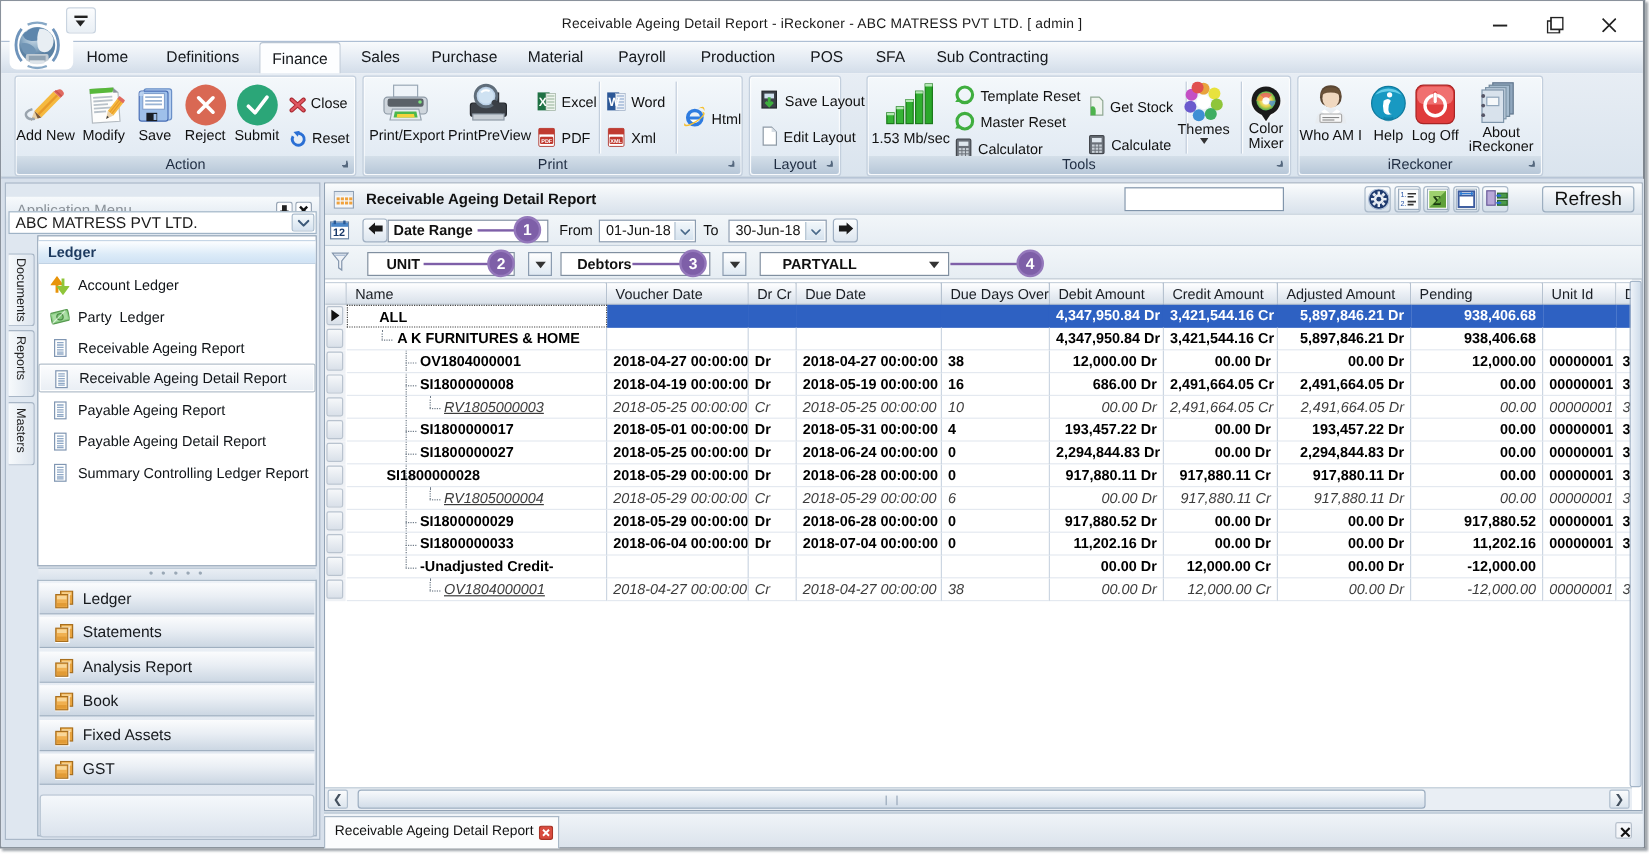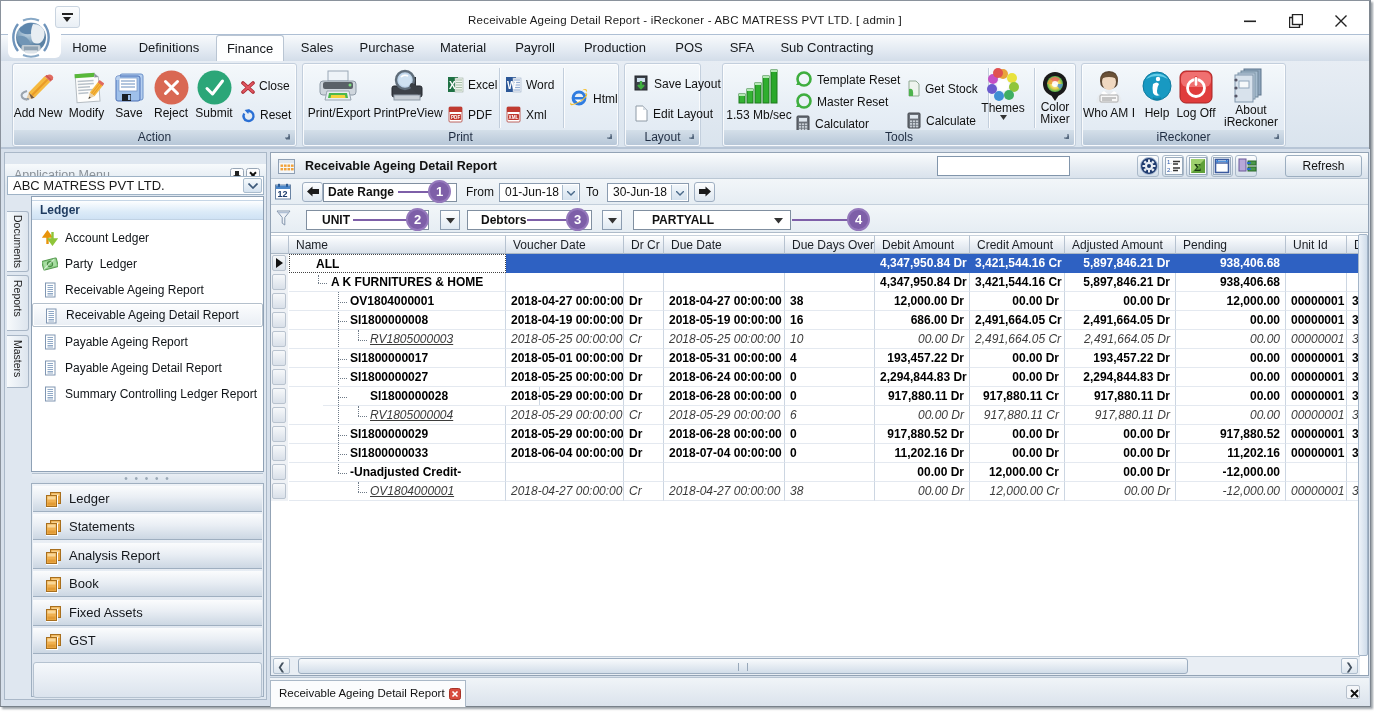--- a/index.html
+++ b/index.html
@@ -38,21 +38,21 @@
 .ticon { position:absolute; left:10px; top:3px; width:16px; height:16px; }
 #lp-nav { position:absolute; left:26px; top:330px; right:2px; bottom:2px; background:linear-gradient(#eef2f7,#dce4ee); border:1px solid #9fafc0; }
 .navbtn { position:absolute; left:1px; right:1px; height:26px; background:linear-gradient(#fbfcfd,#e9eef4 45%,#ccd7e3); border-bottom:1px solid #9fafc0; font-size:13px; color:#15181c; line-height:26px; }
 .navbtn .txt { position:absolute; left:36px; }
 .navbtn .fold { position:absolute; left:12px; top:5px; }
 
 #main { position:absolute; left:269px; top:151px; width:1099px; height:524px; background:#fff; border:1px solid #93a3b5; }
 #rpt-head { position:absolute; left:0; top:0; width:100%; height:26px; background:linear-gradient(#fafcfd,#e7edf3 55%,#d9e2ec); border-bottom:1px solid #bac7d4; }
 #rpt-title { position:absolute; left:34px; top:6px; font-size:12.5px; font-weight:bold; color:#111; }
 #srchbox { position:absolute; left:666px; top:3px; width:133px; height:20px; background:#fff; border:1px solid #8195ab; }
-#refreshbtn { position:absolute; left:1014px; top:2px; width:77px; height:22px; background:linear-gradient(#fdfdfe,#e8eef4 50%,#d7e1ea); border:1px solid #9caec0; border-radius:3px; font-size:12px; color:#111; text-align:center; line-height:21px; }
+#refreshbtn { position:absolute; left:1014px; top:2px; width:77px; height:22px; background:linear-gradient(#fdfdfe,#e8eef4 50%,#d7e1ea); border:1px solid #9caec0; border-radius:3px; font-size:16px; color:#111; text-align:center; line-height:21px; }
 #daterow { position:absolute; left:0; top:26px; width:100%; height:26px; background:linear-gradient(#f2f6f9,#e6edf3); border-bottom:1px solid #c3cfdb; }
 #filterrow { position:absolute; left:0; top:52px; width:100%; height:28px; background:linear-gradient(#f2f6f9,#e6edf3); border-bottom:1px solid #aebbc9; }
 .wbox { position:absolute; background:#fff; border:1px solid #808fa0; font-size:12px; font-weight:bold; color:#111; }
 .combo { position:absolute; background:#fff; border:1px solid #8b9cb0; font-size:12px; color:#111; }
 .combo .ca { position:absolute; right:1px; top:1px; bottom:1px; width:16px; background:linear-gradient(#f2f7fb,#d5e2ee); border-left:1px solid #aabccd; }
 .dd-btn { position:absolute; width:20px; height:20px; background:linear-gradient(#ffffff,#dfe9f2); border:1px solid #8b9cb0; }
 .callout { position:absolute; width:23px; height:23px; border-radius:50%; background:#7e5fa8; border:2px solid #9478bb; color:#fff; font-size:13px; font-weight:bold; text-align:center; line-height:20px; z-index:5; }
 .cline { position:absolute; height:2px; background:#7e5fa8; z-index:4; }
 .navarr { position:absolute; width:21px; height:20px; background:linear-gradient(#fcfdfe,#dde6ef); border:1px solid #9fafc2; border-radius:3px; text-align:center; }
 
@@ -859,21 +859,21 @@
 <div class="gc" style="left:699px;width:95px;text-align:right;">00.00 Dr</div>
 <div class="gc" style="left:794px;width:111px;text-align:right;">2,294,844.83 Dr</div>
 <div class="gc" style="left:905px;width:110px;text-align:right;">00.00</div>
 <div class="gc" style="left:1015px;width:61px;">00000001</div>
 <div class="gc" style="left:1076px;width:14px;">3</div>
 </div>
 <div class="grow" style="top:154px;">
 <div class="rowsel">
             <i></i>
           </div>
-<div class="gc" style="left:18px;width:217px;padding-left:47px;margin-left:34px;">SI1800000028</div>
+<div class="gc" style="left:18px;width:217px;padding-left:33px;">SI1800000028</div>
 <div class="gc" style="left:235px;width:118px;">2018-05-29 00:00:00</div>
 <div class="gc" style="left:353px;width:40px;">Dr</div>
 <div class="gc" style="left:393px;width:121px;">2018-06-28 00:00:00</div>
 <div class="gc" style="left:514px;width:90px;">0</div>
 <div class="gc" style="left:604px;width:95px;text-align:right;">917,880.11 Dr</div>
 <div class="gc" style="left:699px;width:95px;text-align:right;">917,880.11 Cr</div>
 <div class="gc" style="left:794px;width:111px;text-align:right;">917,880.11 Dr</div>
 <div class="gc" style="left:905px;width:110px;text-align:right;">00.00</div>
 <div class="gc" style="left:1015px;width:61px;">00000001</div>
 <div class="gc" style="left:1076px;width:14px;">3</div>

